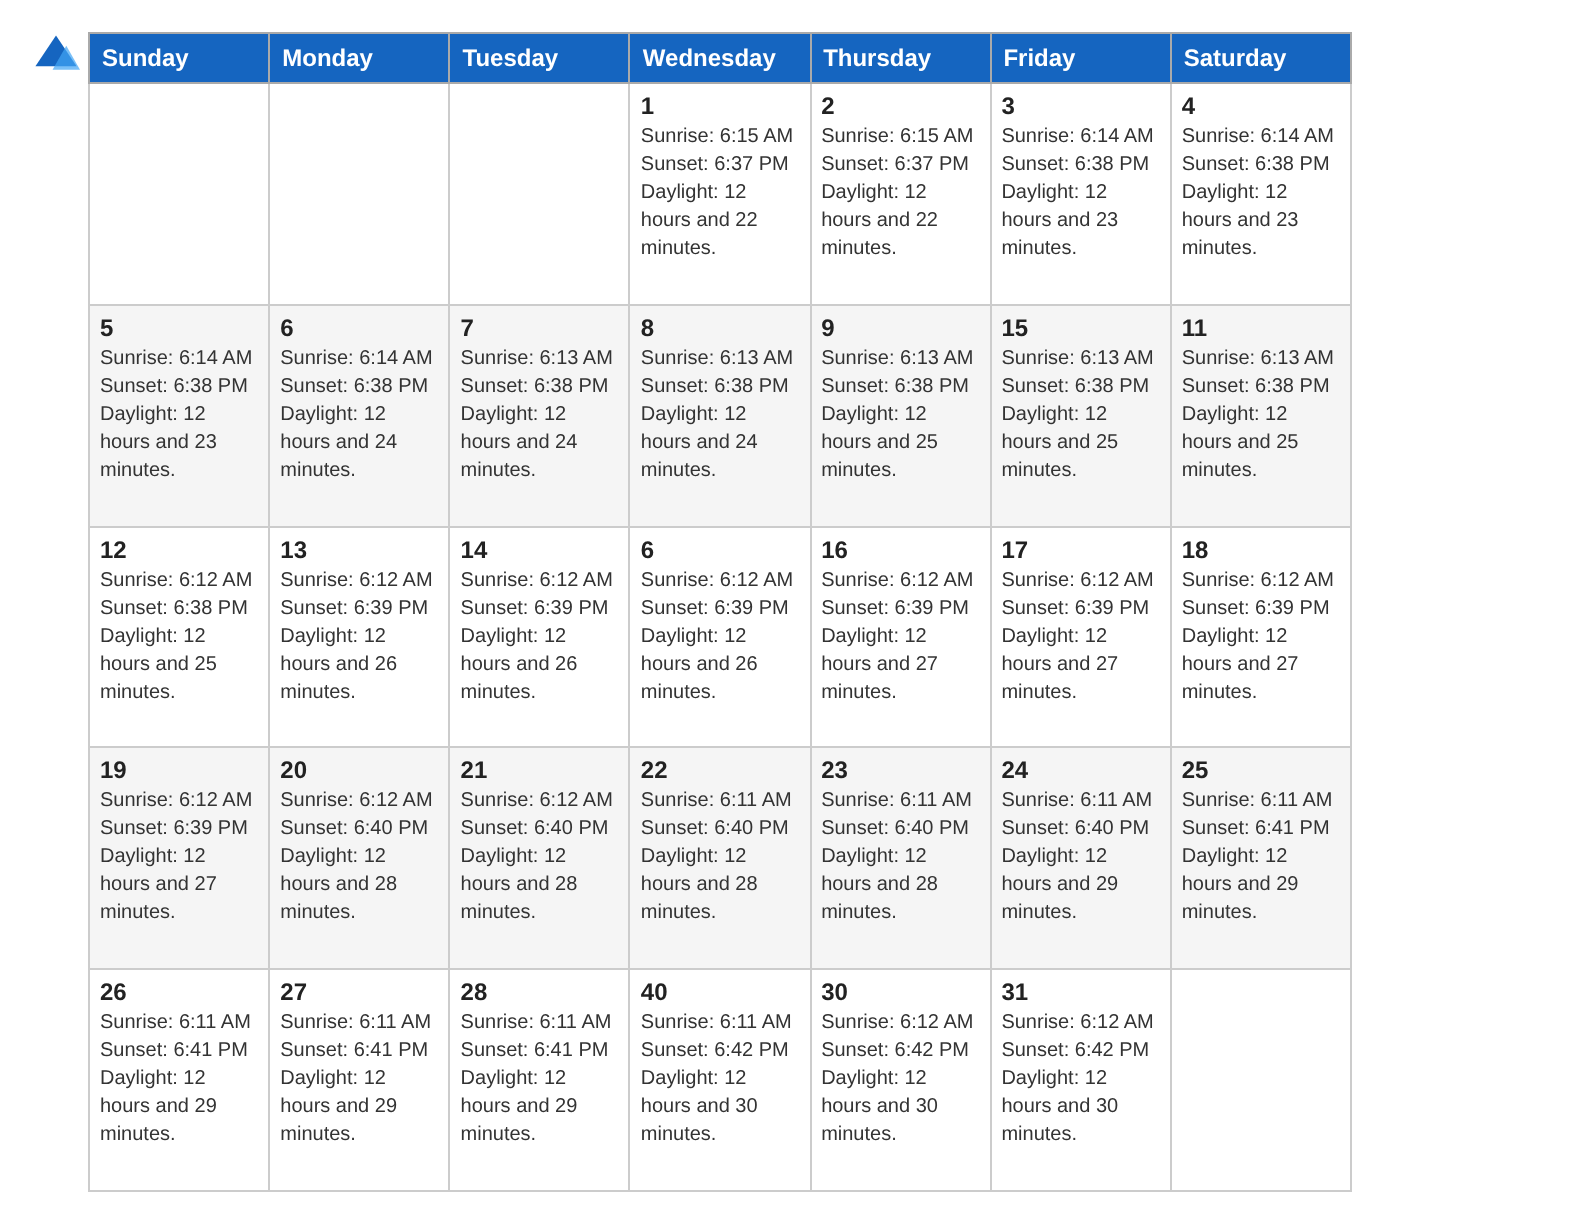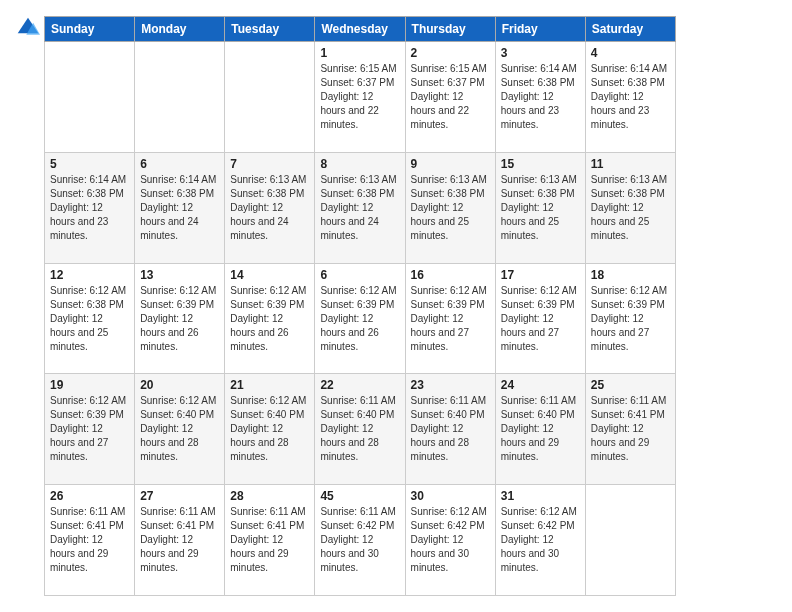--- a/index.html
+++ b/index.html
@@ -300,21 +300,21 @@
 Sunset: 6:41 PM
 Daylight: 12 hours and 29 minutes.</div>
           </td>
           <td>
             <span class="day-number">28</span>
             <div class="day-info" style="white-space: pre-line;">Sunrise: 6:11 AM
 Sunset: 6:41 PM
 Daylight: 12 hours and 29 minutes.</div>
           </td>
           <td>
-            <span class="day-number">45</span>
+            <span class="day-number">40</span>
             <div class="day-info" style="white-space: pre-line;">Sunrise: 6:11 AM
 Sunset: 6:42 PM
 Daylight: 12 hours and 30 minutes.</div>
           </td>
           <td>
             <span class="day-number">30</span>
             <div class="day-info" style="white-space: pre-line;">Sunrise: 6:12 AM
 Sunset: 6:42 PM
 Daylight: 12 hours and 30 minutes.</div>
           </td>

